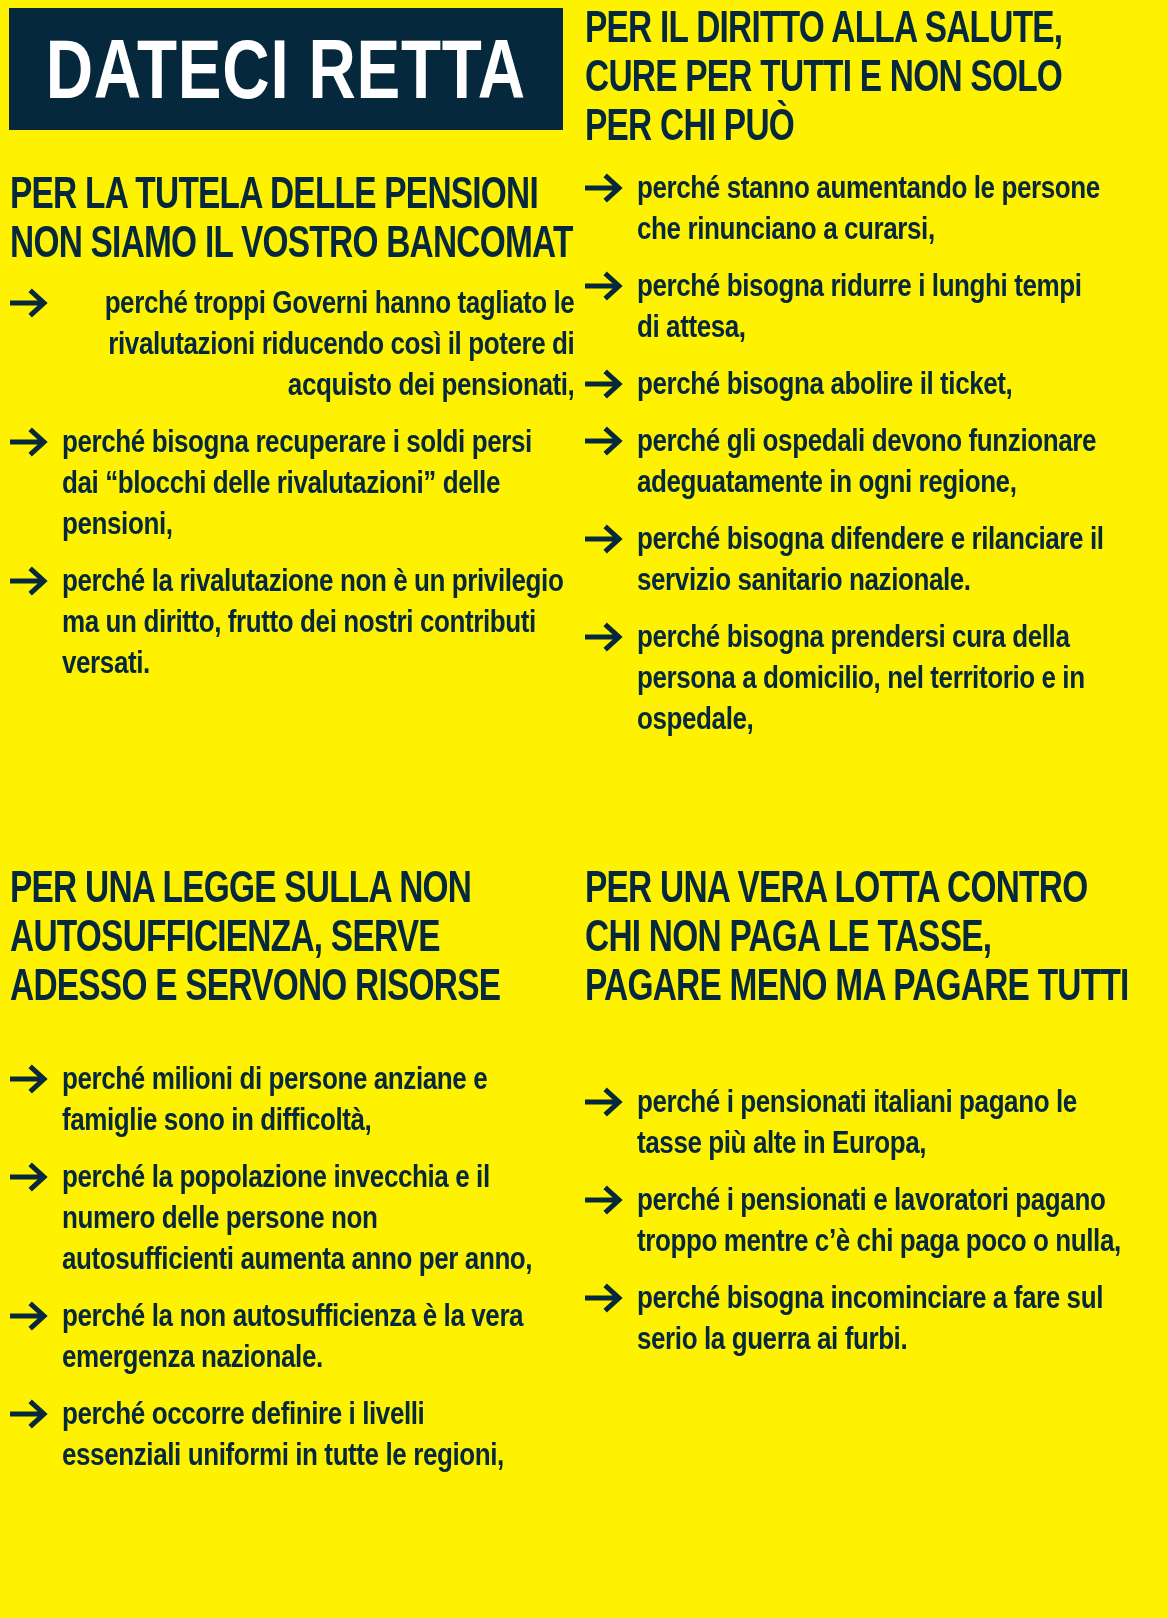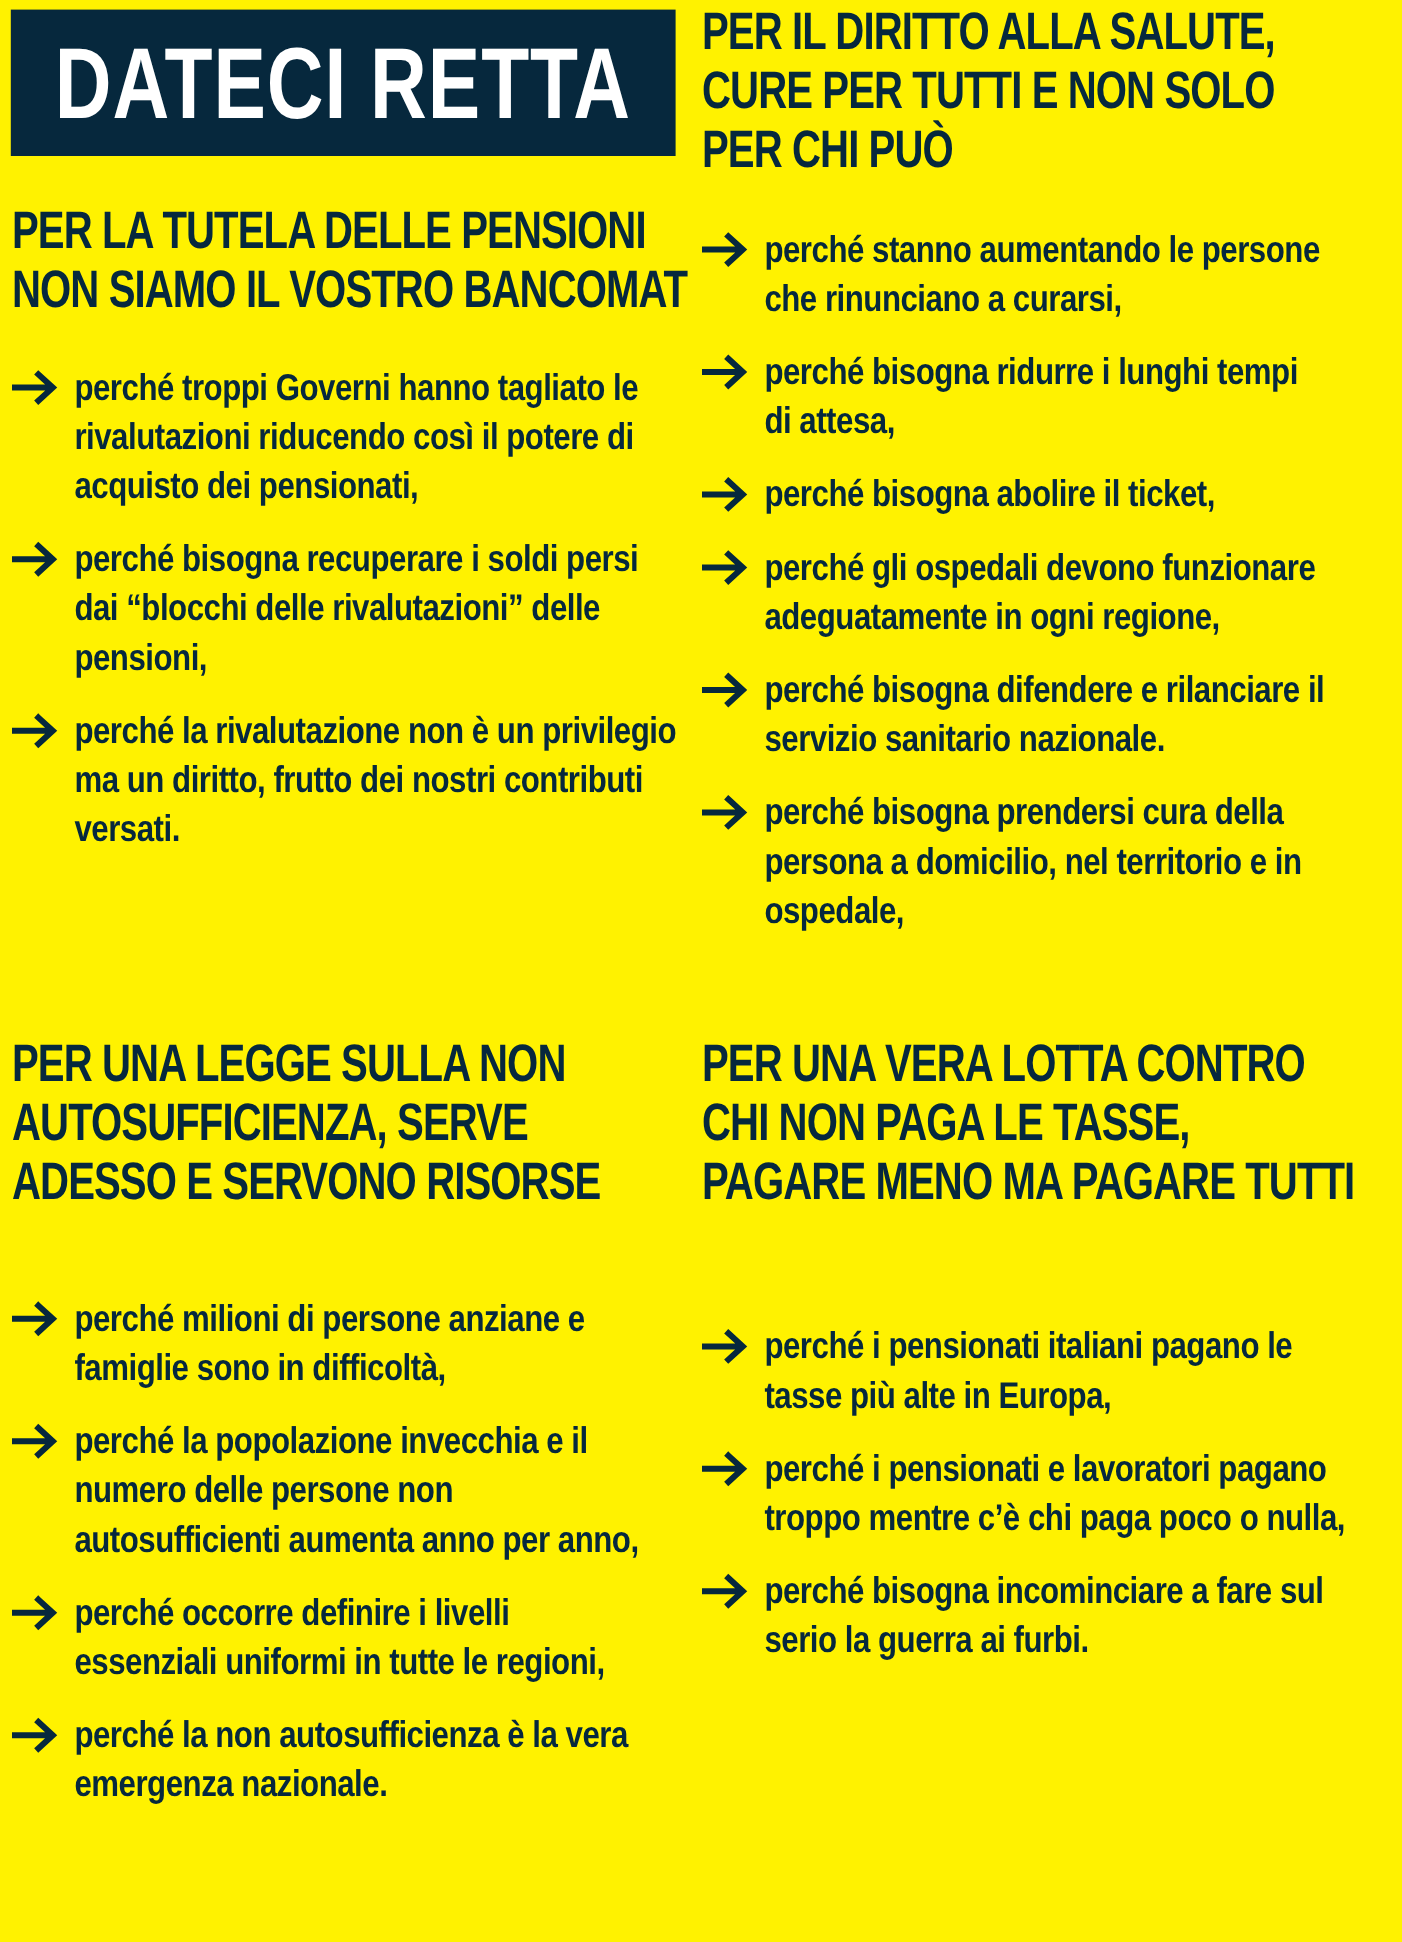--- a/index.html
+++ b/index.html
@@ -44,21 +44,20 @@
     white-space: nowrap;
     margin: 0;
   }
   .heading div { white-space: nowrap; }
 
   .bullets { position: absolute; left: 0; width: 560px; margin: 0; padding: 0; list-style: none; }
   .bullet {
     position: relative;
     padding-left: 52px;
     margin-bottom: 16px;
-    margin-top: 20px;
   }
   .arrow {
     position: absolute; left: 0; top: 6px;
     width: 40px; height: 30px;
   }
   .bullet-text {
     display: block;
     font-family: "Liberation Sans", sans-serif;
     font-weight: bold;
     font-size: 31px;
@@ -77,21 +76,21 @@
 </div>
 
 <div class="col col-left">
 
   <div>
     <h2 class="heading" style="top:168px; left:0;">
       <div>PER LA TUTELA DELLE PENSIONI</div>
       <div>NON SIAMO IL VOSTRO BANCOMAT</div>
     </h2>
     <ul class="bullets" style="top:282px;">
-      <li class="bullet" style="margin-bottom:16px;">
+      <li class="bullet" style="margin-bottom:16px;text-align:right;">
         <svg class="arrow" viewBox="0 0 40 30">
             <path d="M2 15 H32 M22 4 L34 15 L22 26" stroke="#06283d" stroke-width="5" fill="none" stroke-linecap="square"></path>
           </svg>
         <span class="bullet-text">perché troppi Governi hanno tagliato le rivalutazioni riducendo così il potere di acquisto dei pensionati,</span>
       </li>
       <li class="bullet">
         <svg class="arrow" viewBox="0 0 40 30">
             <path d="M2 15 H32 M22 4 L34 15 L22 26" stroke="#06283d" stroke-width="5" fill="none" stroke-linecap="square"></path>
           </svg>
         <span class="bullet-text" style="width:560px;">perché bisogna recuperare i soldi persi dai “blocchi delle rivalutazioni” delle pensioni,</span>
@@ -121,27 +120,27 @@
       <li class="bullet">
         <svg class="arrow" viewBox="0 0 40 30">
             <path d="M2 15 H32 M22 4 L34 15 L22 26" stroke="#06283d" stroke-width="5" fill="none" stroke-linecap="square"></path>
           </svg>
         <span class="bullet-text" style="width:560px;">perché la popolazione invecchia e il numero delle persone non autosufficienti aumenta anno per anno,</span>
       </li>
       <li class="bullet">
         <svg class="arrow" viewBox="0 0 40 30">
             <path d="M2 15 H32 M22 4 L34 15 L22 26" stroke="#06283d" stroke-width="5" fill="none" stroke-linecap="square"></path>
           </svg>
+        <span class="bullet-text">perché la non autosufficienza è la vera emergenza nazionale.</span>
+      </li>
+      <li class="bullet">
+        <svg class="arrow" viewBox="0 0 40 30">
+            <path d="M2 15 H32 M22 4 L34 15 L22 26" stroke="#06283d" stroke-width="5" fill="none" stroke-linecap="square"></path>
+          </svg>
         <span class="bullet-text" style="width:560px;">perché occorre definire i livelli essenziali uniformi in tutte le regioni,</span>
-      </li>
-      <li class="bullet">
-        <svg class="arrow" viewBox="0 0 40 30">
-            <path d="M2 15 H32 M22 4 L34 15 L22 26" stroke="#06283d" stroke-width="5" fill="none" stroke-linecap="square"></path>
-          </svg>
-        <span class="bullet-text">perché la non autosufficienza è la vera emergenza nazionale.</span>
       </li>
     </ul>
   </div>
 </div>
 
 <div class="col col-right">
 
   <div>
     <h2 class="heading" style="top:2px; left:-20px;">
       <div>PER IL DIRITTO ALLA SALUTE,</div>

